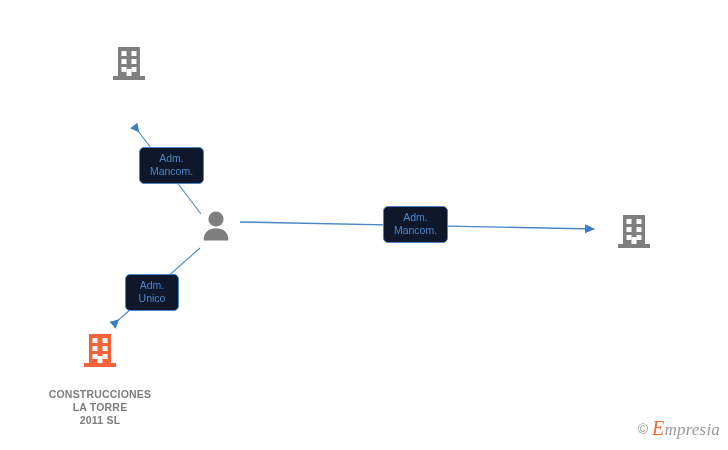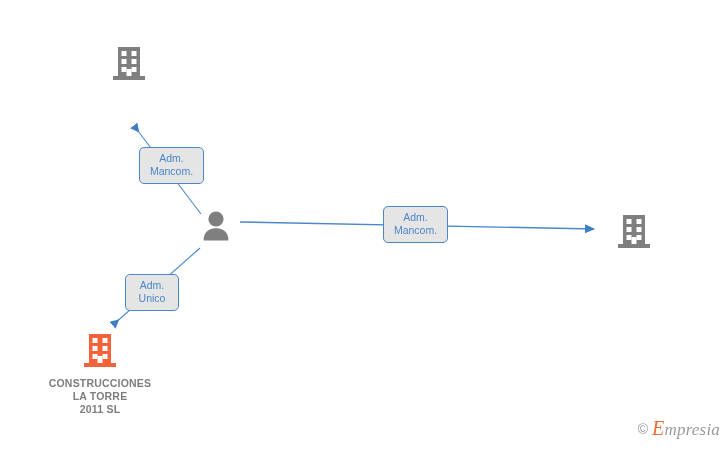--- a/index.html
+++ b/index.html
@@ -28,21 +28,21 @@
     font-weight:bold;
     letter-spacing:0.2px;
   }
   .node-label.person{
     color:#8a8a8a;
     line-height:13.5px;
   }
 
   .edge-label{
     position:absolute;
-    background:#e5e5e5;
+    background:#0f172a;
     border:1px solid #4a86c8;
     border-radius:5px;
     color:#4a86c8;
     font-size:10.5px;
     line-height:13px;
     text-align:center;
     white-space:pre-line;
     padding:4px 7px 5px 7px;
     box-sizing:border-box;
   }
@@ -139,21 +139,21 @@
       <rect x="6" y="2" width="22" height="29" fill="#f4623a"></rect>
       <rect x="1" y="31" width="32" height="4" fill="#f4623a"></rect>
       <rect x="9.5" y="6" width="5" height="5" fill="#ffffff"></rect>
       <rect x="19.5" y="6" width="5" height="5" fill="#ffffff"></rect>
       <rect x="9.5" y="14" width="5" height="5" fill="#ffffff"></rect>
       <rect x="19.5" y="14" width="5" height="5" fill="#ffffff"></rect>
       <rect x="9.5" y="22" width="5" height="5" fill="#ffffff"></rect>
       <rect x="19.5" y="22" width="5" height="5" fill="#ffffff"></rect>
       <rect x="14.5" y="24" width="5" height="7" fill="#ffffff"></rect>
     </svg>
-    <div class="node-label focus" style="margin-top:9px;">CONSTRUCCIONES
+    <div class="node-label focus" style="margin-top:20px;">CONSTRUCCIONES
 LA TORRE
 2011 SL</div>
   </div>
 
   <div class="edge-label" style="left:139px;top:147px;width:65px;">Adm.
 Mancom.</div>
 
   <div class="edge-label" style="left:383px;top:206px;width:65px;">Adm.
 Mancom.</div>
 

